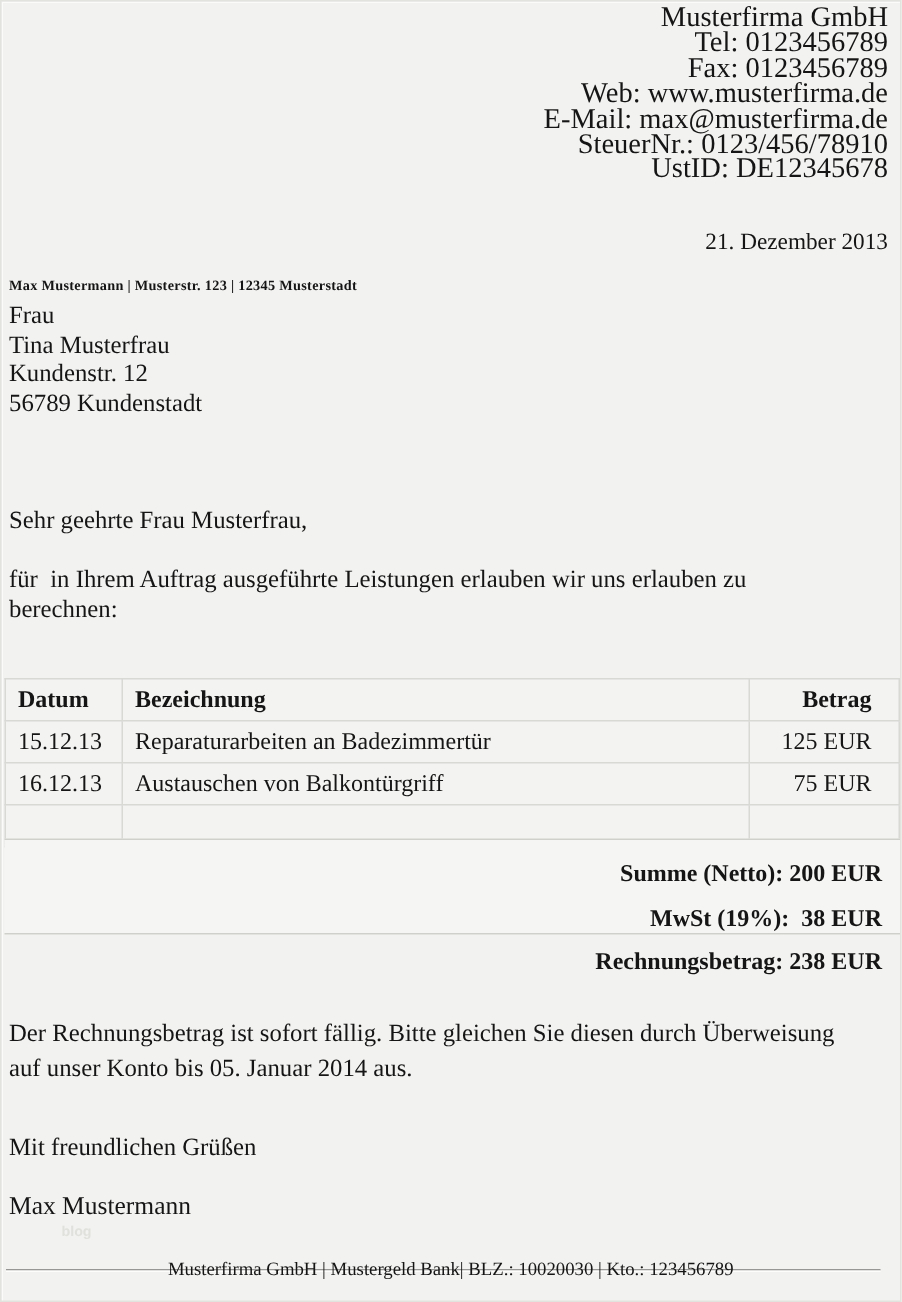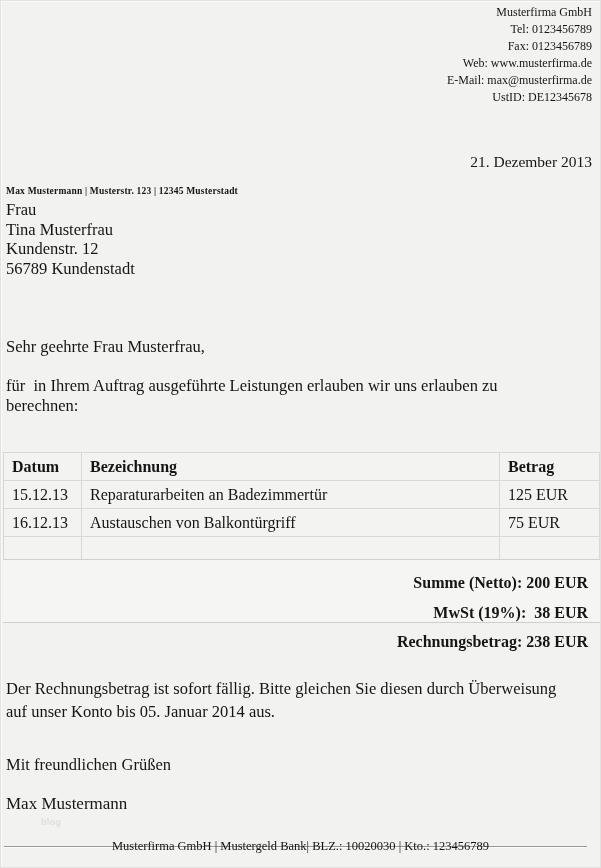--- a/index.html
+++ b/index.html
@@ -9,21 +9,21 @@
     width:601px; height:868px;
     background:#f2f2f0;
     border:1px solid #e2e2df;
     box-shadow: inset 1px 1px 0 #fbfbf9;
     font-family:"Liberation Serif","DejaVu Serif",serif;
     color:#151515;
     overflow:hidden;
   }
   .header-block {
     position:absolute; top:3px; right:8px;
-    text-align:right; font-size:12px; line-height:16.9px;
+    text-align:right; font-size:19px; line-height:16.9px;
   }
   .date-line {
     position:absolute; top:152px; right:8px;
     font-size:15.5px;
   }
   .recipient { position:absolute; left:5px; top:185px; }
   .sender-line {
     font-size:9.5px; font-weight:bold; 
     margin-bottom:4px; letter-spacing:0.2px;
   }
@@ -39,21 +39,21 @@
   .items-table col.c-datum { width:78px; }
   .items-table col.c-bezeichnung { width:418px; }
   .items-table th, .items-table td {
     border:1px solid #d8d8d5;
     padding:2px 8px; height:28px;
     text-align:left; font-weight:normal;
     background:#f3f3f1;
     overflow:hidden; white-space:nowrap;
   }
   .items-table th { font-weight:bold; }
-  .items-table th:last-child, .items-table td:last-child { text-align:left; padding-right:18px; }
+  .items-table th:last-child, .items-table td:last-child { text-align:right; padding-right:18px; }
   .summary-block {
     position:absolute; left:2px; top:558px; width:597px; height:64px;
     background:#f5f5f3;
     border-top:1px solid #cfcfcc; border-bottom:1px solid #cfcfcc;
     text-align:right; padding:3px 12px 0 0;
     font-weight:bold; font-size:16px; line-height:19.5px;
   }
   .summary-block .sum-line { white-space:pre-wrap;margin-top:10px; }
   .payment { position:absolute; left:5px; top:676px; font-size:16.5px; line-height:23px; }
   .closing { position:absolute; left:5px; top:754px; font-size:16.5px; }
@@ -82,20 +82,21 @@
     <div>
 
         <div>Tel: 0123456789</div>
 
         <div>Fax: 0123456789</div>
 
         <div>Web: www.musterfirma.de</div>
 
         <div>E-Mail: max@musterfirma.de</div>
 
+        <div>SteuerNr.: 0123/456/78910</div>
 
         <div>UstID: DE12345678</div>
       </div>
   </div>
 
   <div class="date-line">21. Dezember 2013</div>
 
   <div class="recipient">
     <div class="sender-line">Max Mustermann | Musterstr. 123 | 12345 Musterstadt</div>
     <div>

